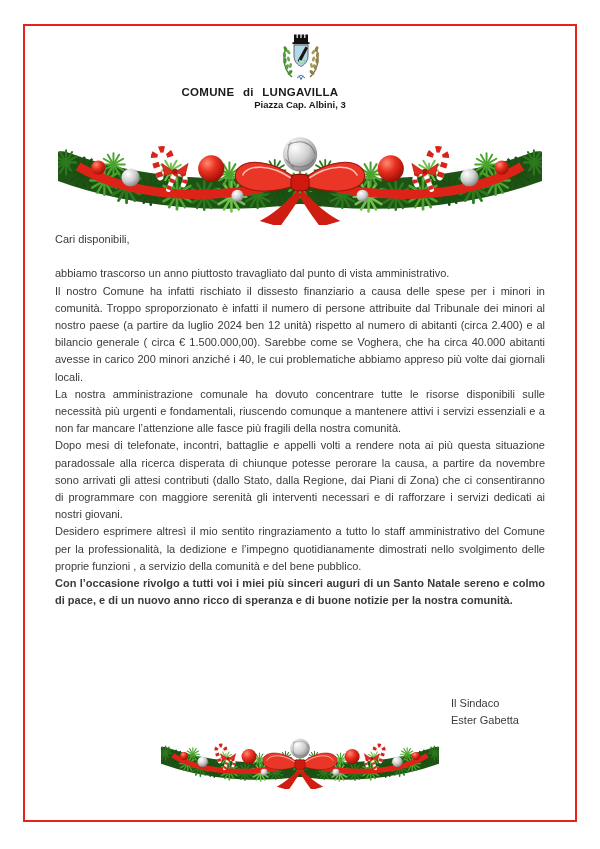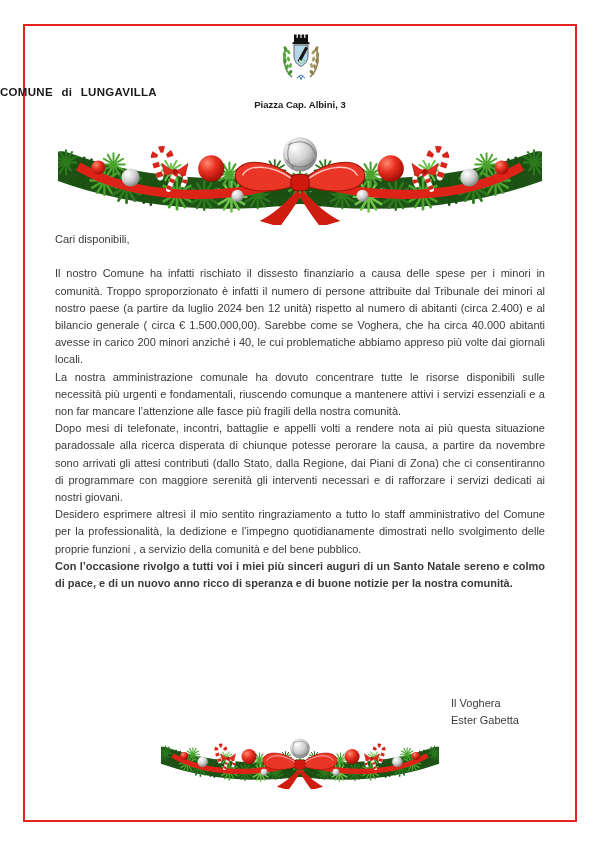--- a/index.html
+++ b/index.html
@@ -17,21 +17,22 @@
     border:2px solid #e3231c;
     pointer-events:none;
   }
   .crest{
     position:absolute;
     left:277px;top:32px;
     width:48px;height:52px;
   }
   .org-name{
     position:absolute;
-    left:0;top:86px;width:504px;
+    left:8px;top:86px;width:504px;
+    text-align:center;
     font-size:11.5px;
     font-weight:bold;
     color:#1a1a1a;
     letter-spacing:0.3px;
     word-spacing:5px;
   }
   .org-address{
     position:absolute;
     left:0;top:99px;width:600px;
     text-align:center;
@@ -221,29 +222,30 @@
           <path d="M8,-4 C30,-19 52,-18 57,-7" fill="none" stroke="#ffd9d4" stroke-width="1.5" opacity="0.85"></path>
           <rect x="-9" y="-8" width="18" height="16" rx="5" fill="#d0190e" stroke="#8f0e08" stroke-width="1"></rect>
         </g>
       </symbol>
     </defs>
     <use href="#garland-full" width="480" height="100"></use>
   </svg>
 
   <div class="letter-body">
     <p class="salutation">Cari disponibili,</p>
+    <p>abbiamo trascorso un anno piuttosto travagliato dal punto di vista amministrativo.</p>
     <p>Il nostro Comune ha infatti rischiato il dissesto finanziario a causa delle spese per i minori in comunità. Troppo sproporzionato è infatti il numero di persone attribuite dal Tribunale dei minori al nostro paese (a partire da luglio 2024 ben 12 unità) rispetto al numero di abitanti (circa 2.400) e al bilancio generale ( circa € 1.500.000,00). Sarebbe come se Voghera, che ha circa 40.000 abitanti avesse in carico 200 minori anziché i 40, le cui problematiche abbiamo appreso più volte dai giornali locali.</p>
     <p>La nostra amministrazione comunale ha dovuto concentrare tutte le risorse disponibili sulle necessità più urgenti e fondamentali, riuscendo comunque a mantenere attivi i servizi essenziali e a non far mancare l’attenzione alle fasce più fragili della nostra comunità.</p>
     <p>Dopo mesi di telefonate, incontri, battaglie e appelli volti a rendere nota ai più questa situazione paradossale alla ricerca disperata di chiunque potesse perorare la causa, a partire da novembre sono arrivati gli attesi contributi (dallo Stato, dalla Regione, dai Piani di Zona) che ci consentiranno di programmare con maggiore serenità gli interventi necessari e di rafforzare i servizi dedicati ai nostri giovani.</p>
     <p>Desidero esprimere altresì il mio sentito ringraziamento a tutto lo staff amministrativo del Comune per la professionalità, la dedizione e l’impegno quotidianamente dimostrati nello svolgimento delle proprie funzioni , a servizio della comunità e del bene pubblico.</p>
     <p class="bold">Con l’occasione rivolgo a tutti voi i miei più sinceri auguri di un Santo Natale sereno e colmo di pace, e di un nuovo anno ricco di speranza e di buone notizie per la nostra comunità.</p>
   </div>
 
   <div class="signature">
-    <div>Il Voghera</div>
+    <div>Il Sindaco</div>
     <div>Ester Gabetta</div>
   </div>
 
   <svg class="garland-bottom" viewBox="0 0 480 100">
     <use href="#garland-full" width="480" height="100"></use>
   </svg>
 
 </div>
 
 </body></html>

